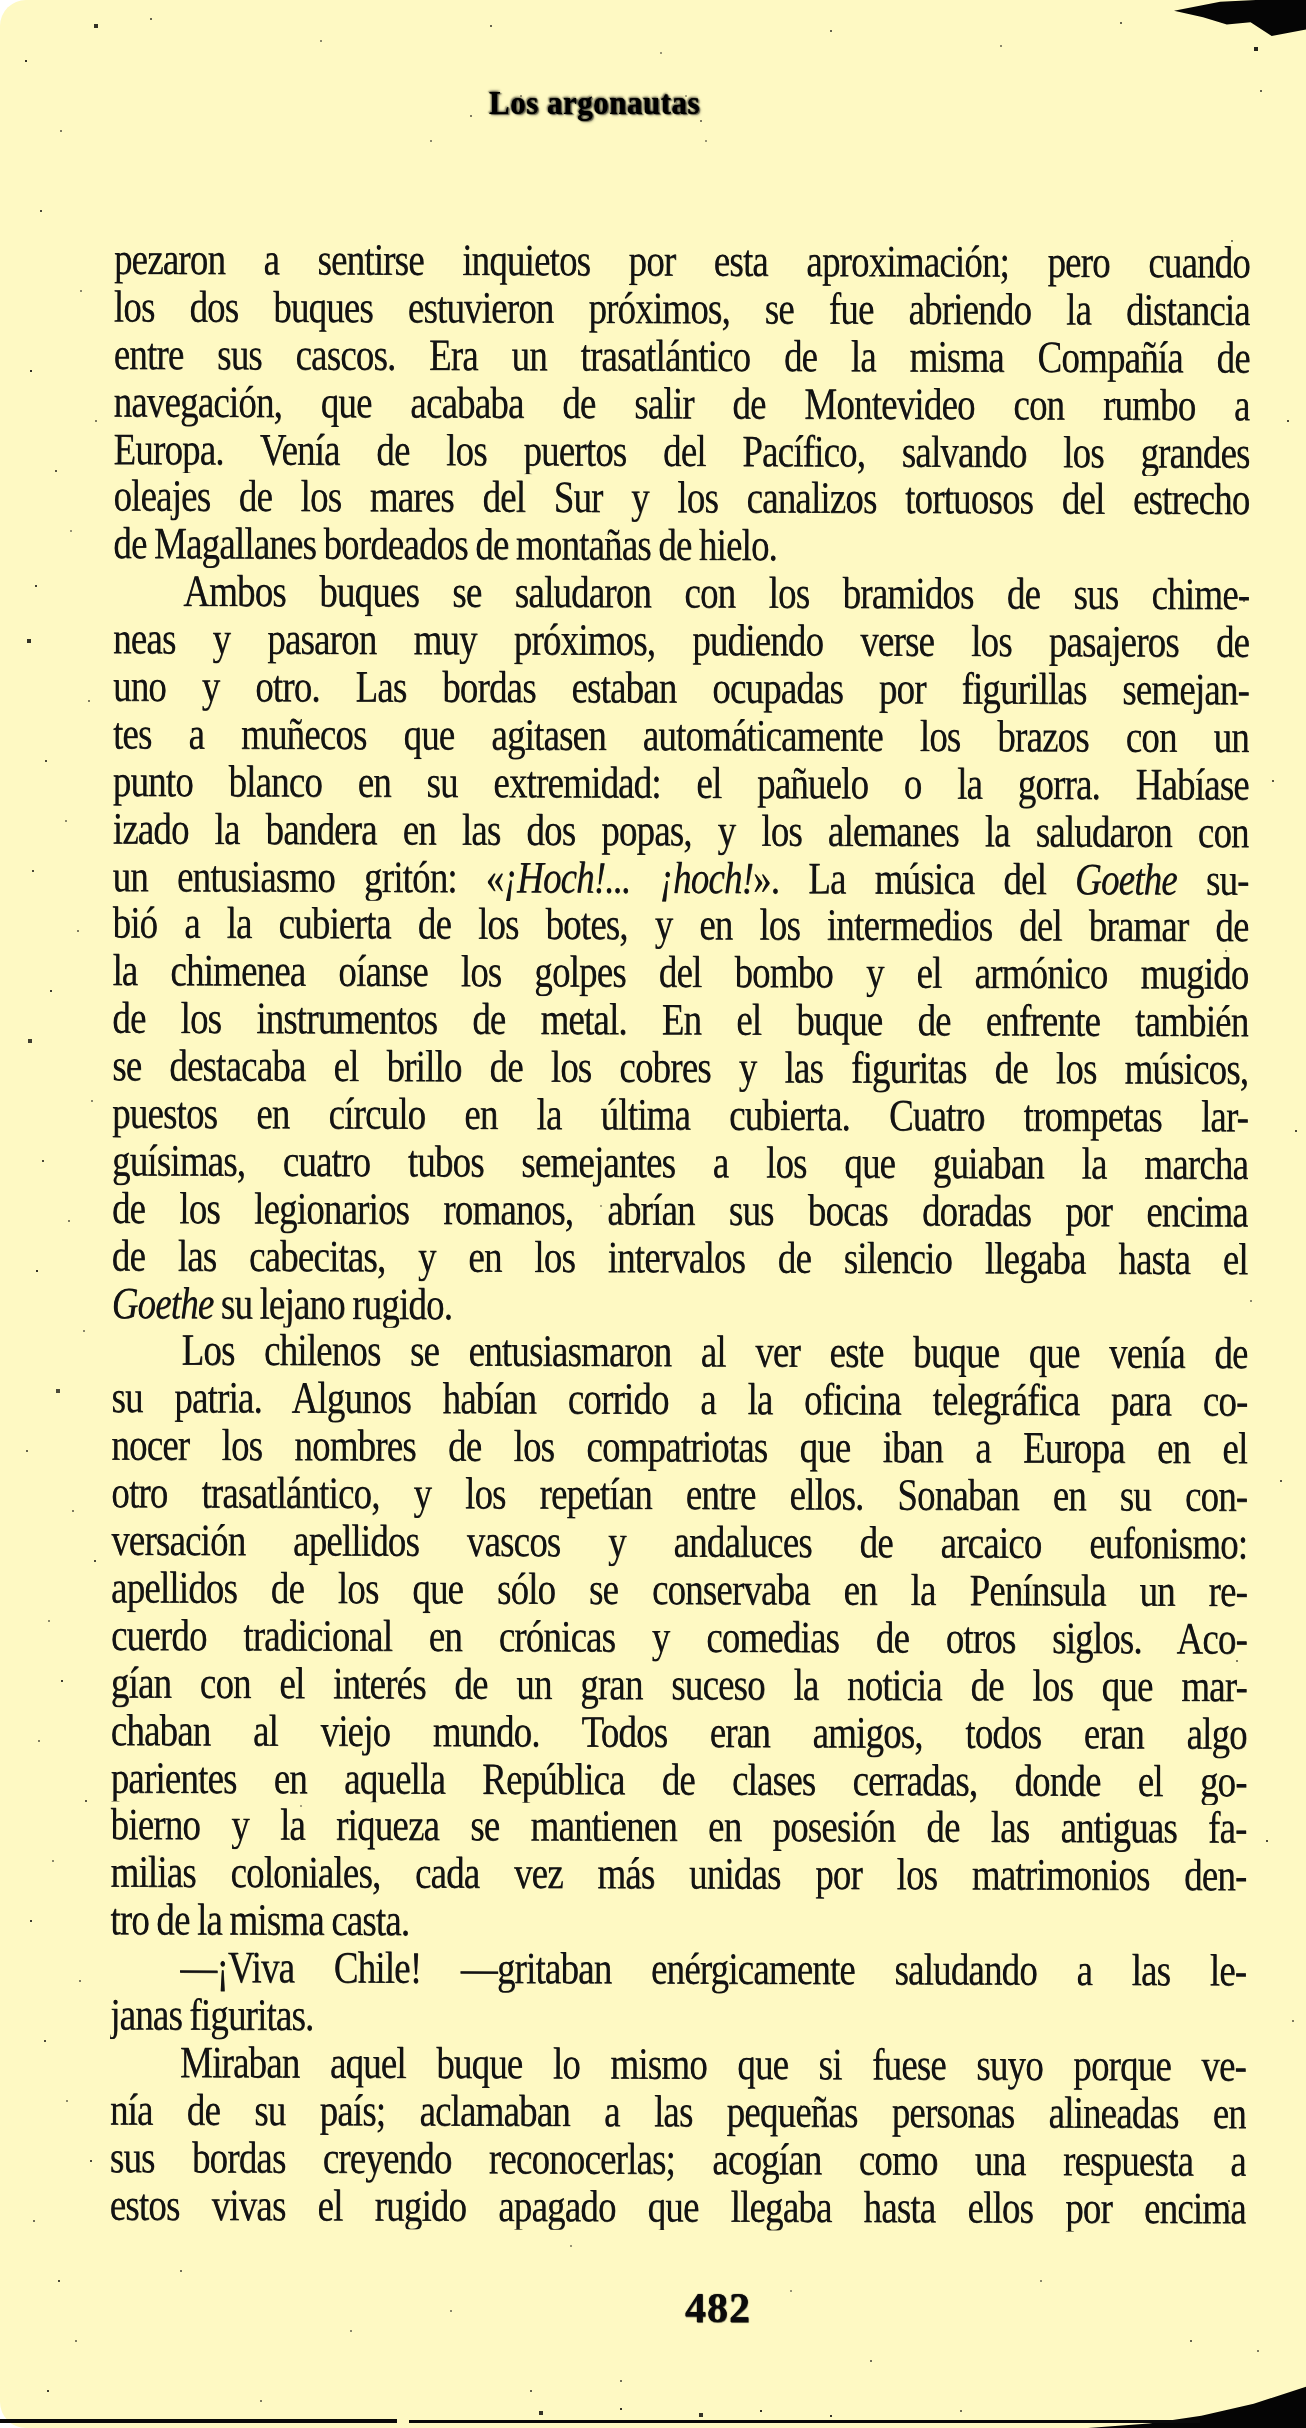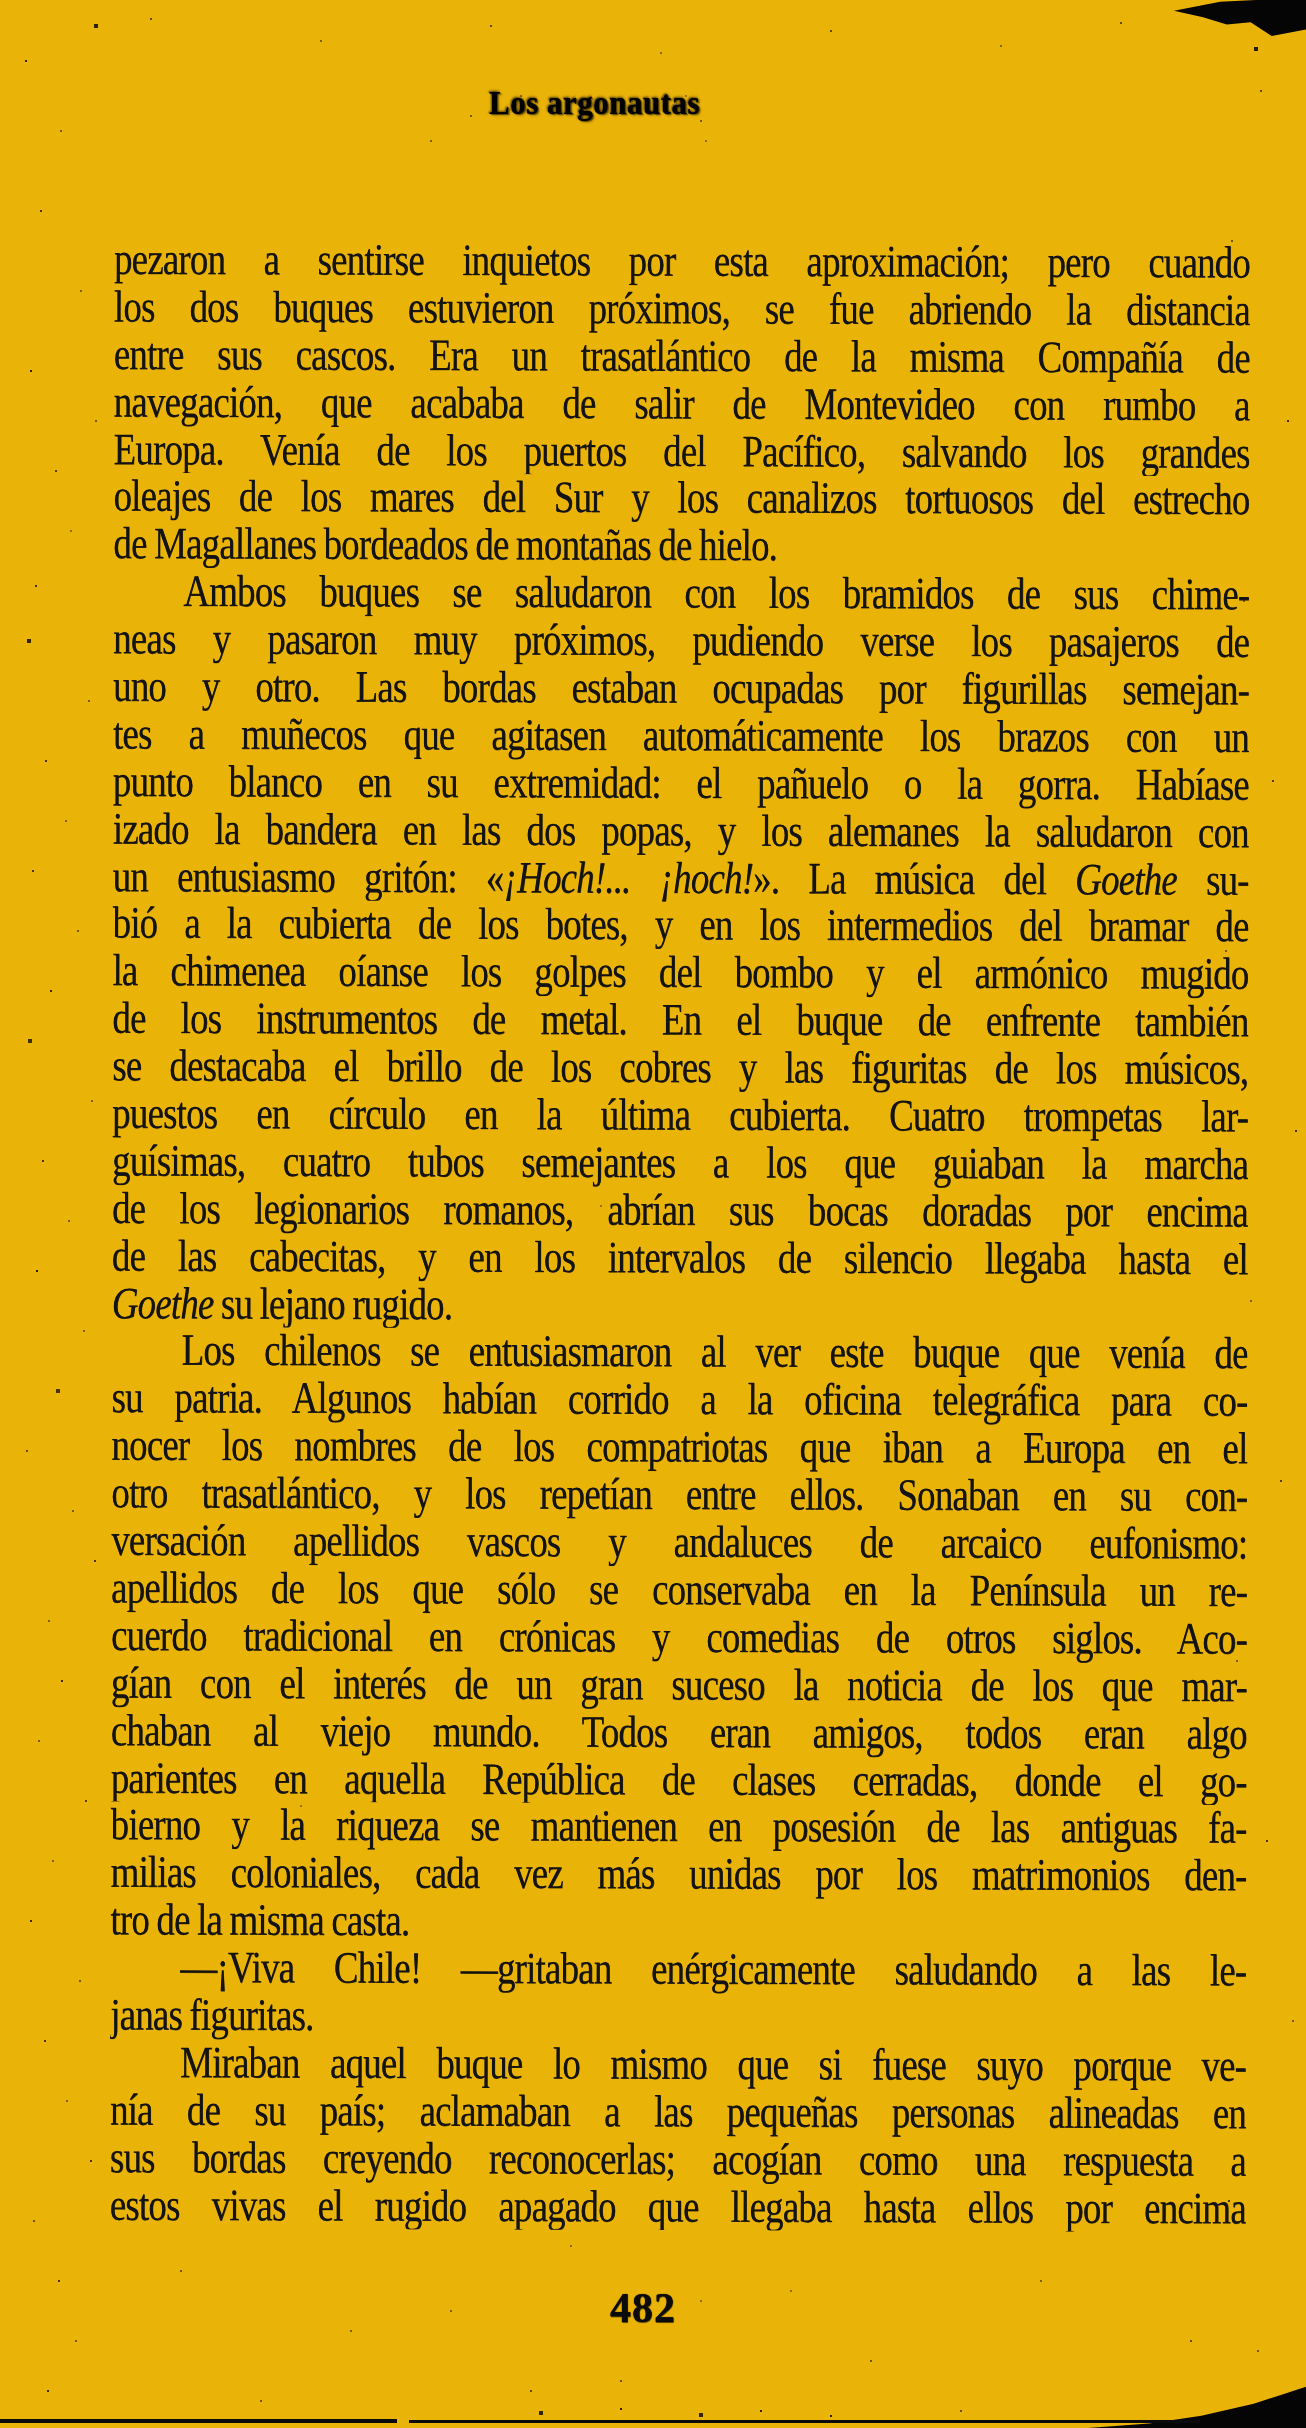--- a/index.html
+++ b/index.html
@@ -4,21 +4,22 @@
 <style>
   html, body { margin: 0; padding: 0; }
   body {
     width: 1306px; height: 2428px;
     background: #ffffff;
     font-family: "Liberation Serif", serif;
     position: relative; overflow: hidden;
   }
   .page {
     position: absolute; inset: 0;
-    background: #eab308;
+    background: #fef9c3;
+    border-radius: 26px;
   }
   .header-title {
     position: absolute; left: 489px; top: 84px;
     font-size: 31px; font-weight: bold; color: #000;
     letter-spacing: 0.5px;
     transform: scaleY(1.08); transform-origin: 0 0;
     text-shadow: 0 0 1px #000, 1.5px 0.5px 1.2px rgba(0,0,0,.55),
                  -1.5px -1px 1.6px rgba(0,0,0,.4), 0 -2px 2.2px rgba(0,0,0,.25),
                  2px 2px 2.5px rgba(0,0,0,.2);
   }
@@ -30,21 +31,21 @@
     text-shadow: 0.3px 0.3px 0.4px rgba(0,0,0,.65);
   }
   .line {
     line-height: 38.9px; height: 38.9px; overflow: hidden;
     text-align: justify; text-align-last: justify;
   }
   .line.end { text-align-last: left; }
   .line.indent { padding-left: 70px; }
   .line em { font-style: italic; }
   .page-number {
-    position: absolute; left: 610px; top: 2284px;
+    position: absolute; left: 685px; top: 2284px;
     font-size: 42px; font-weight: bold; color: #0b0b0b;
     letter-spacing: 1px;
     text-shadow: 0 0 1px #000, 0.5px 0.5px 0.8px rgba(0,0,0,.6);
   }
   
   .corner-tr {
     position: absolute; top: 0; right: 0; width: 132px; height: 36px;
     background: #050505;
     clip-path: polygon(0 30%, 35% 5%, 62% 0, 100% 0, 100% 82%, 74% 100%, 58% 62%, 40% 68%, 22% 48%);
   }

